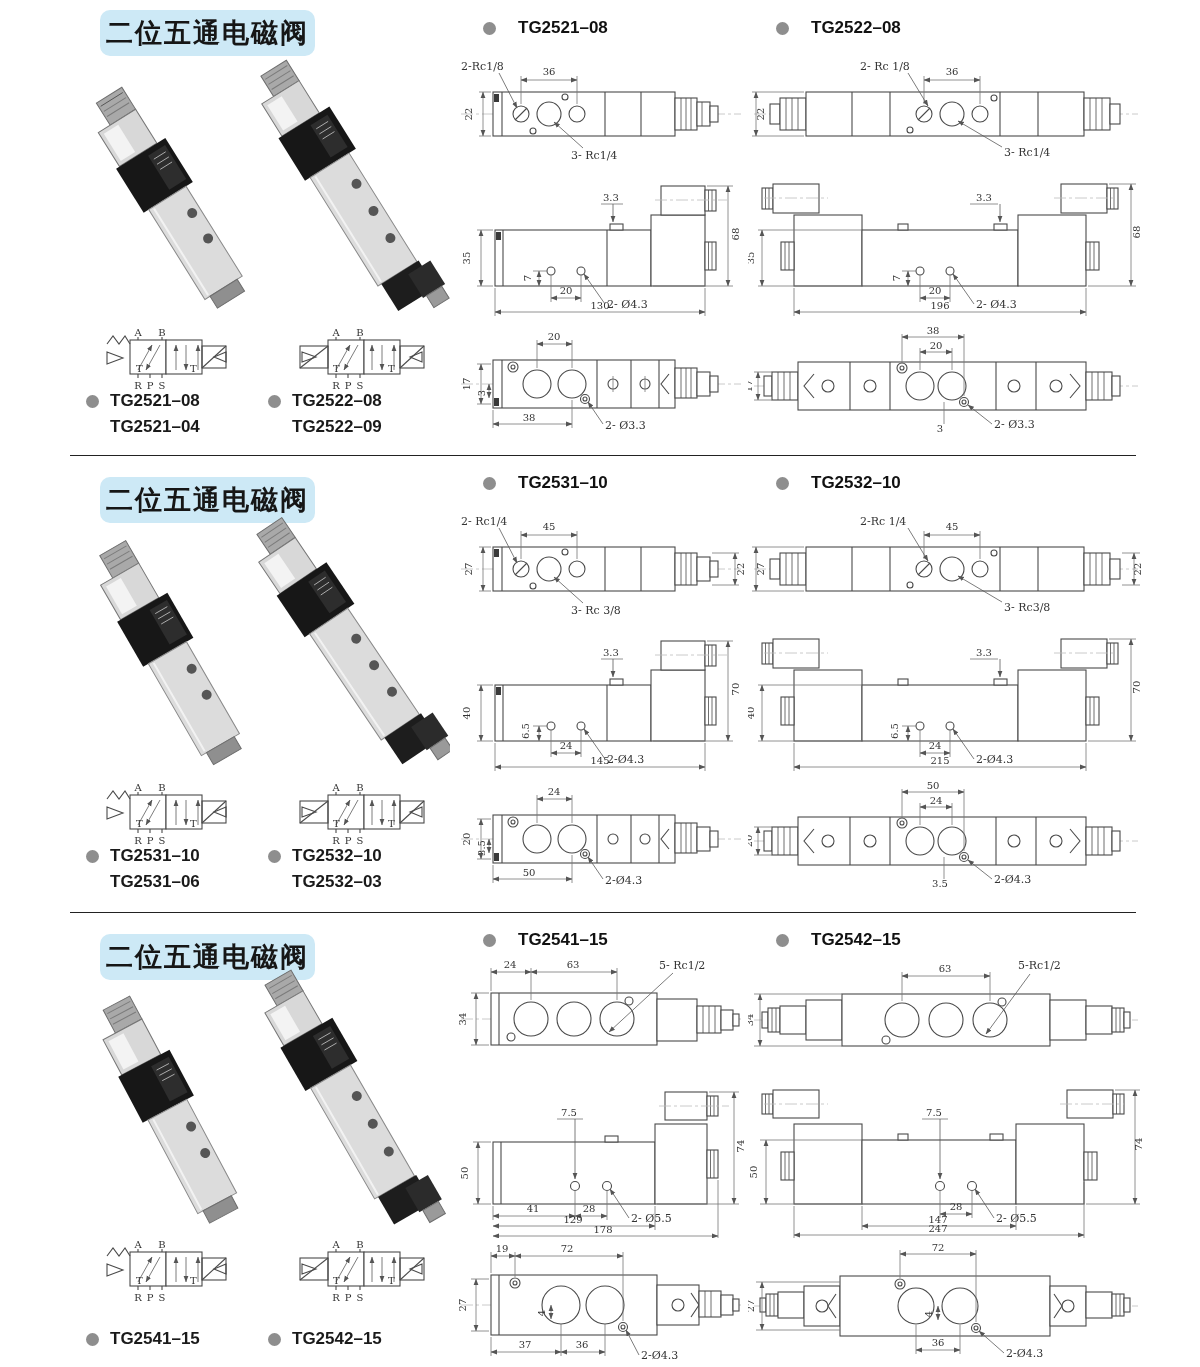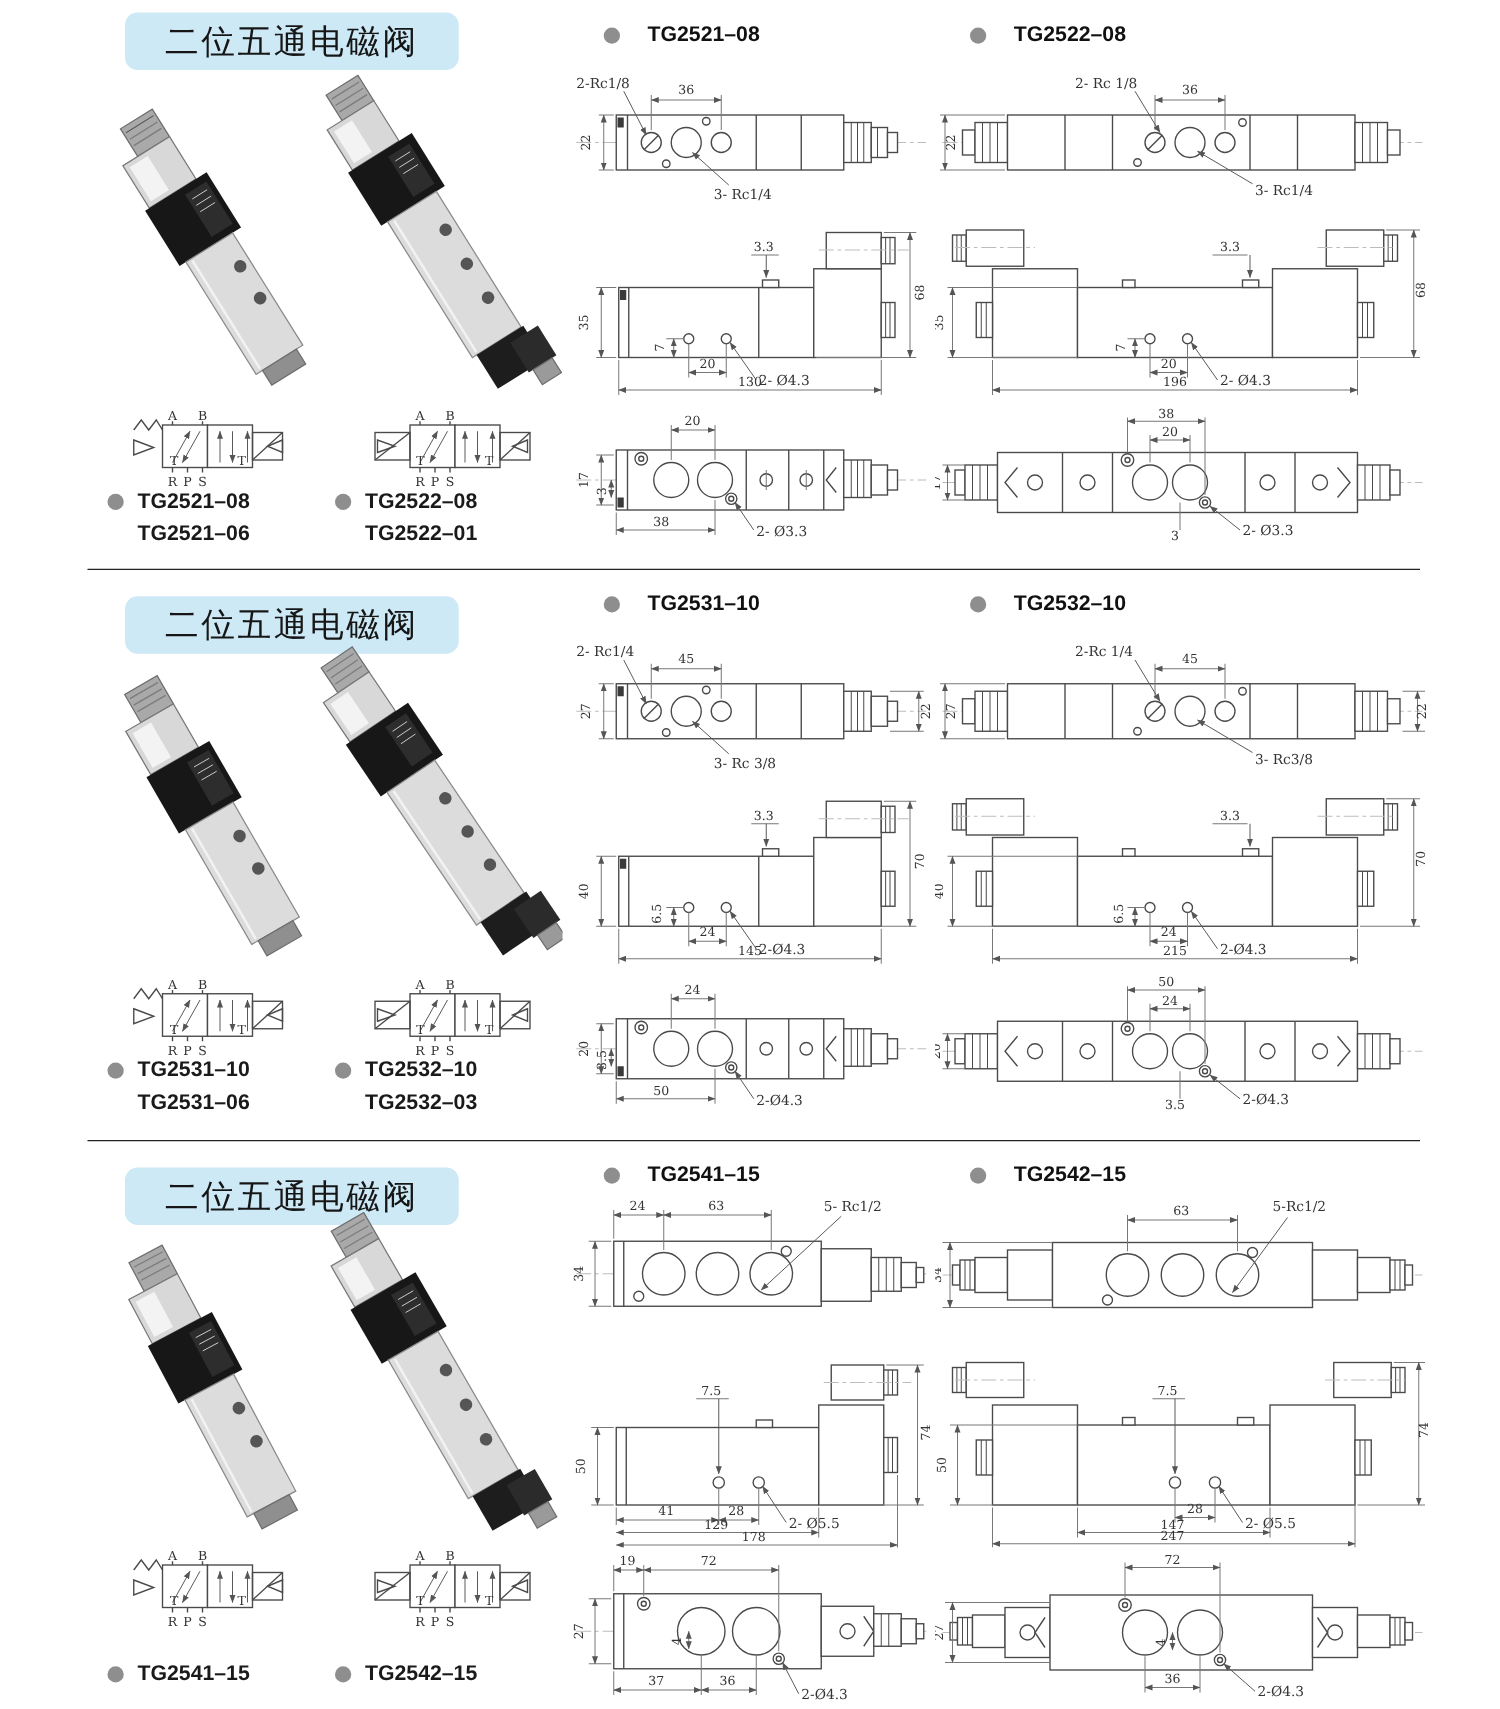--- a/index.html
+++ b/index.html
@@ -4,21 +4,21 @@
 <style>
   html,body{margin:0;padding:0;}
   body{width:1200px;height:1367px;background:#fff;position:relative;overflow:hidden;
        font-family:"Liberation Sans",sans-serif;}
   .sec{position:absolute;left:0;width:1200px;}
   #sec1{top:0;height:455px;}
   #sec2{top:455px;height:457px;}
   #sec3{top:912px;height:455px;}
   .hr{position:absolute;left:70px;right:64px;top:0;border-top:1.6px solid #222;}
   .badge{position:absolute;left:100px;top:22px;background:#cde9f6;color:#161616;
-         font-size:27px;font-weight:400;letter-spacing:2px;padding:5px 32px;border-radius:10px;}
+         font-size:27px;font-weight:700;letter-spacing:2px;padding:5px 6px;border-radius:10px;}
   #sec1 .badge{top:10px;}
   .ph1{position:absolute;left:82px;top:72px;}
   .ph2{position:absolute;left:252px;top:42px;}
   .sy1{position:absolute;left:86px;top:326px;}
   .sy2{position:absolute;left:276px;top:326px;}
   .md1{position:absolute;left:86px;top:388px;}
   .md2{position:absolute;left:268px;top:388px;}
   .mline{font-size:17px;font-weight:600;color:#1a1a1a;line-height:26px;display:flex;align-items:center;}
   .blt{display:inline-block;width:13px;height:13px;border-radius:50%;background:#8e8e8e;margin-right:11px;flex:0 0 auto;}
   .ind{padding-left:24px;}
@@ -155,30 +155,30 @@
     <text x="72" y="63" text-anchor="middle" class="t10">P</text>
     <text x="84" y="63" text-anchor="middle" class="t10">S</text>
   </svg>
 
   <div class="md1">
     <div class="mline">
         <span class="blt"></span>
         <span>TG2521–08</span>
       </div>
     <div class="mline ind">
-        <span>TG2521–06</span>
+        <span>TG2521–04</span>
       </div>
   </div>
   <div class="md2">
     <div class="mline">
         <span class="blt"></span>
         <span>TG2522–08</span>
       </div>
     <div class="mline ind">
-        <span>TG2522–01</span>
+        <span>TG2522–09</span>
       </div>
   </div>
 
   <div class="pa">
     <div class="phead">
         <span class="blt"></span>
         <span>TG2521–08</span>
       </div>
     <svg class="v1" width="292" height="108" viewBox="0 0 292 108">
       <line class="cl" x1="6" y1="58" x2="286" y2="58"></line>

